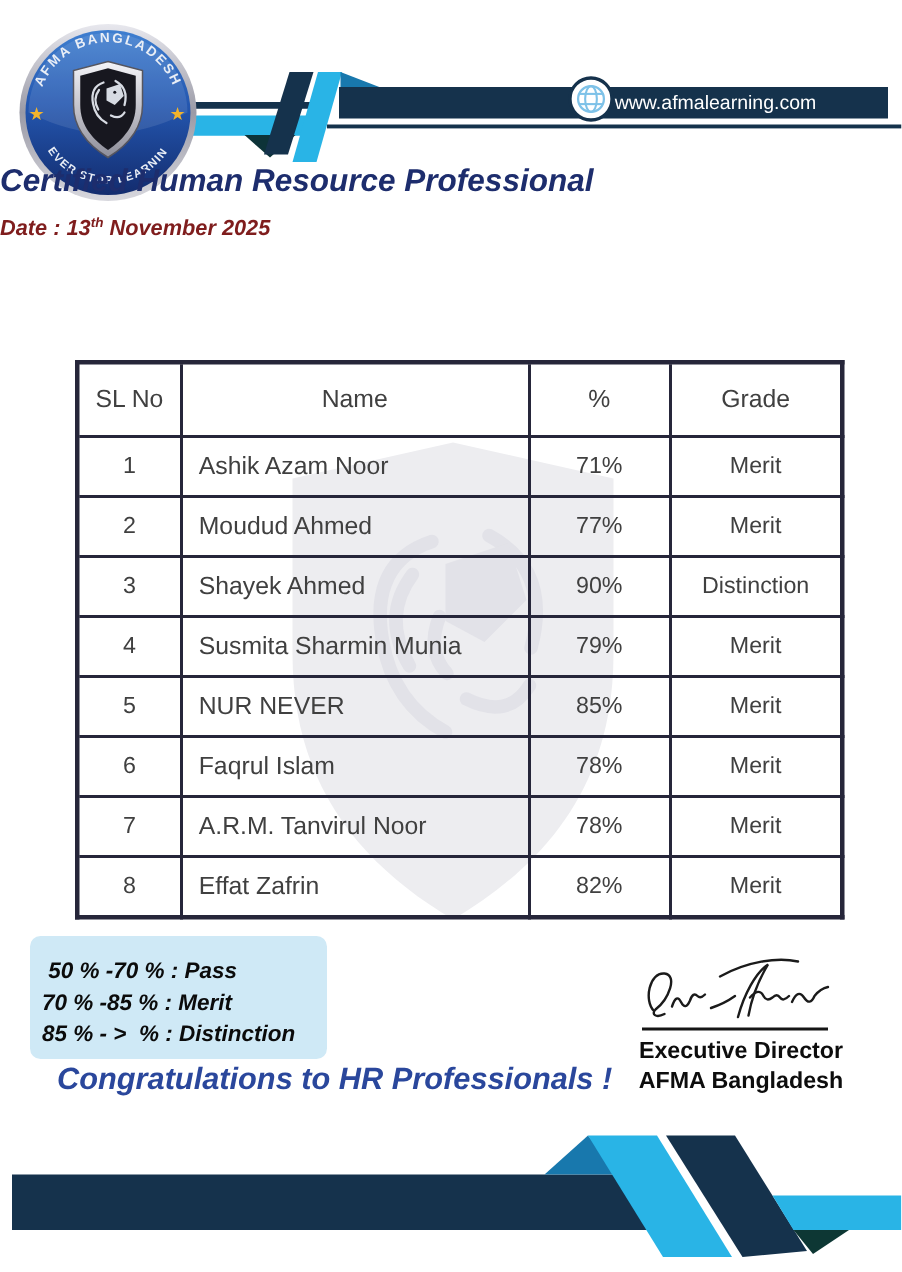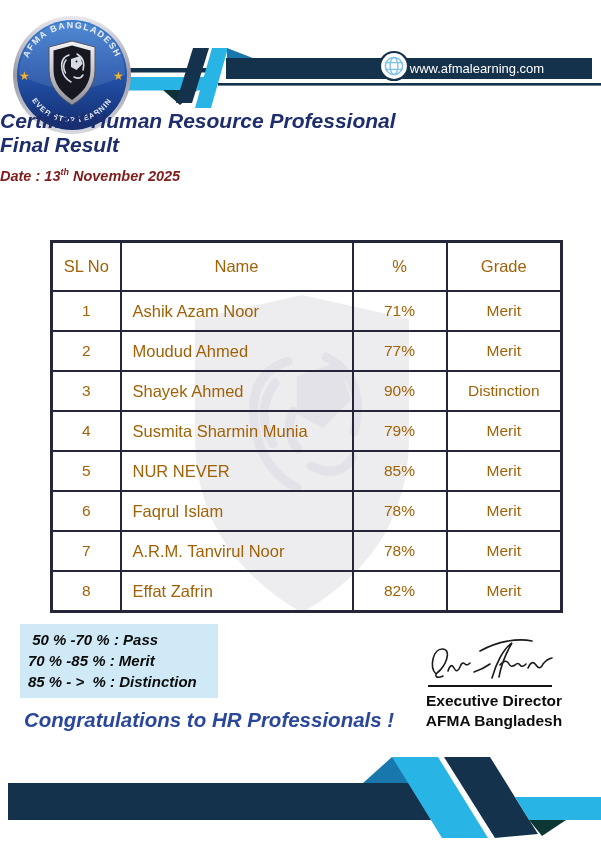--- a/index.html
+++ b/index.html
@@ -18,31 +18,31 @@
   #title-block{left:0;top:110px;width:601px;text-align:left;color:var(--titleblue);}
   .t1{font-size:21px;font-weight:bold;font-style:italic;line-height:22px;}
   .t2{font-size:21px;font-weight:bold;font-style:italic;line-height:22px;margin-top:2px;}
   .t3{font-size:19px;font-weight:bold;font-style:italic;line-height:21px;margin-top:4px;}
   .t4{font-size:14.5px;font-weight:bold;font-style:italic;line-height:17px;margin-top:8px;color:#7f1d1d;}
   .t4 sup{font-size:9px;}
   
   #watermark{left:183px;top:291px;width:238px;height:326px;}
   
   table#result{position:absolute;left:50px;top:240px;width:510px;border-collapse:collapse;table-layout:fixed;background:transparent;}
-  table#result th, table#result td{border:2px solid var(--borderdark);color:#a16207;background:transparent;}
+  table#result th, table#result td{border:2px solid var(--borderdark);color:#404040;background:transparent;}
   table#result{border:3px solid var(--borderdark);}
   th{height:45px;font-weight:400;font-size:16.5px;}
   td{height:36px;font-size:15.5px;text-align:center;}
   td.name{font-size:16.5px;text-align:left;padding-left:11px;}
   col.c-sl{width:69px;}col.c-name{width:232px;}col.c-pct{width:94px;}col.c-grade{width:115px;}
   
-  #legend{left:20px;top:624px;width:190px;background:var(--legendbg);padding:5px 0 6px 8px;}
+  #legend{left:20px;top:624px;width:190px;background:var(--legendbg);padding:13px 0 6px 8px;border-radius:7px;}
   .legend-line{font-size:15px;font-weight:bold;font-style:italic;color:#0b0b0b;line-height:21px;white-space:pre;}
   
-  #congrats{left:24px;top:708px;font-size:20.5px;font-weight:bold;font-style:italic;color:var(--congrats);}
+  #congrats{left:38px;top:708px;font-size:20.5px;font-weight:bold;font-style:italic;color:var(--congrats);}
   
   #sig-img{left:424px;top:636px;width:145px;height:50px;}
   #sig-line{left:428px;top:685px;width:124px;height:0;border-top:2px solid #151515;}
   #sig-text{left:414px;top:691px;width:160px;text-align:center;font-size:15.5px;font-weight:bold;color:#0d0d0d;line-height:20px;}
   
   #bottom-ribbon{left:0;top:750px;width:601px;height:98px;}
 </style>
 </head>
 <body style="--navy: #15324c; --cyan: #29b4e6; --midblue: #1878ad; --tealfold: #0d3734; --titleblue: #1d2d6d; --congrats: #2a479c; --legendbg: #cfe9f6; --borderdark: #26263a; --gold: #f2b42c;">
 
@@ -114,21 +114,20 @@
       <path d="M67,41 q9,5 6,16"></path>
       <path d="M64,64 q6,3 9,-2"></path>
     </g>
     <path d="M61,46 l9,-3 l2.5,8 l-6,6 l-5.5,-3 z" fill="#d7dbe3"></path>
     <circle cx="66.5" cy="48.5" r="1" fill="#17171f"></circle>
   </g>
 </svg>
 
 <div id="title-block" class="abs">
   <div class="t1">Certified Human Resource Professional</div>
-  <div class="t2">Final Result</div>
   <div class="t4"><span>Date : 13</span><sup>th</sup><span> November 2025</span></div>
 </div>
 
 <svg id="watermark" class="abs" viewBox="0 0 238 326" xmlns="http://www.w3.org/2000/svg">
   <path d="M119,4 L226,28 V145 C226,230 183,284 119,322 C55,284 12,230 12,145 V28 Z" fill="#ededf0"></path>
   <g fill="none" stroke="#e2e2e8" stroke-width="9" stroke-linecap="round">
     <path d="M105,70 q-42,14 -33,66 q7,42 42,61"></path>
     <path d="M92,92 q-21,28 -2,61"></path>
     <path d="M143,66 q42,23 28,75"></path>
     <path d="M128,175 q28,14 42,-9"></path>

